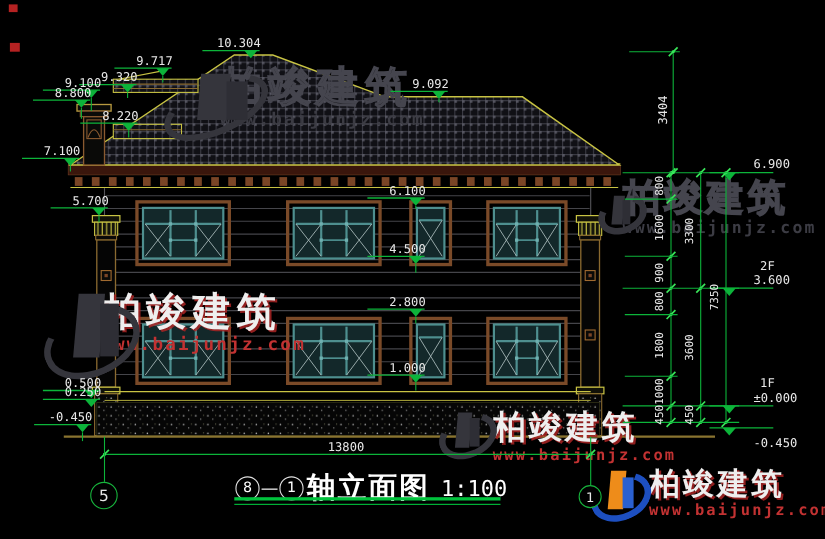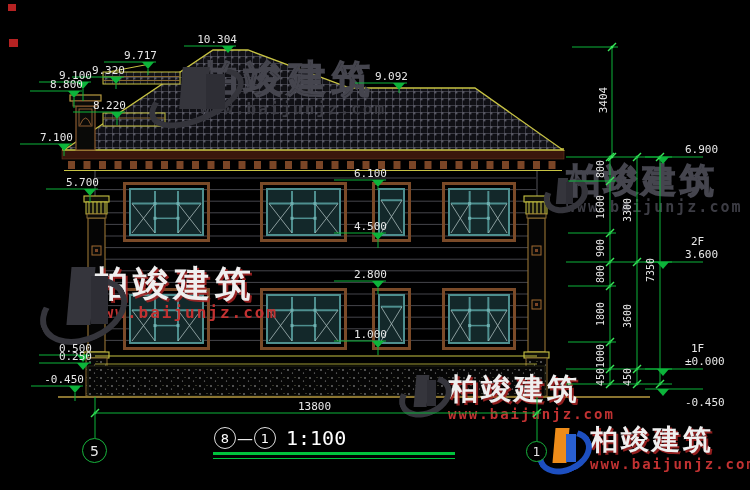--- a/index.html
+++ b/index.html
@@ -378,20 +378,21 @@
         <rect x="93.8" y="411.8" width="2.4" height="2.4" fill="#39e65a"></rect>
         <line x1="533" y1="417" x2="541" y2="409" stroke="#39e65a" stroke-width="1.5"></line>
         <rect x="535.8" y="411.8" width="2.4" height="2.4" fill="#39e65a"></rect>
         <line x1="95" y1="397" x2="95" y2="438" stroke="#0cb43a" stroke-width="1"></line>
         <line x1="537" y1="397" x2="537" y2="441" stroke="#0cb43a" stroke-width="1"></line>
       </svg><div class="mlabel " style="right: 513px; bottom: 445px;">10.304</div><div class="mlabel " style="right: 593px; bottom: 429px;">9.717</div><div class="mlabel " style="right: 625px; bottom: 414px;">9.320</div><div class="mlabel " style="right: 658px; bottom: 409px;">9.100</div><div class="mlabel " style="right: 667px; bottom: 400px;">8.800</div><div class="mlabel " style="right: 624px; bottom: 379px;">8.220</div><div class="mlabel " style="right: 677px; bottom: 347px;">7.100</div><div class="mlabel " style="right: 651px; bottom: 302px;">5.700</div><div class="mlabel " style="right: 342px; bottom: 408px;">9.092</div><div class="mlabel " style="right: 363px; bottom: 311px;">6.100</div><div class="mlabel " style="right: 363px; bottom: 258px;">4.500</div><div class="mlabel " style="right: 363px; bottom: 210px;">2.800</div><div class="mlabel " style="right: 363px; bottom: 150px;">1.000</div><div class="mlabel " style="right: 658px; bottom: 136px;">0.500</div><div class="mlabel " style="right: 658px; bottom: 128px;">0.250</div><div class="mlabel " style="right: 666px; bottom: 105px;">-0.450</div><div class="mlabel " style="left: 685px; bottom: 335px;">6.900</div><div class="mlabel " style="left: 685px; bottom: 230px;">3.600</div><div class="mlabel " style="left: 691px; bottom: 243px;">2F</div><div class="mlabel " style="left: 685px; bottom: 123px;">±0.000</div><div class="mlabel " style="left: 691px; bottom: 136px;">1F</div><div class="mlabel " style="left: 685px; top: 397px;">-0.450</div><div class="mlabel rot" style="font-size: 10px; left: 601px; top: 169px;">800</div><div class="mlabel rot" style="font-size: 10px; left: 601px; top: 207px;">1600</div><div class="mlabel rot" style="font-size: 10px; left: 601px; top: 247.5px;">900</div><div class="mlabel rot" style="font-size: 10px; left: 601px; top: 274px;">800</div><div class="mlabel rot" style="font-size: 10px; left: 601px; top: 314px;">1800</div><div class="mlabel rot" style="font-size: 10px; left: 601px; top: 355.5px;">1000</div><div class="mlabel rot" style="font-size: 10px; left: 601px; top: 376.5px;">450</div><div class="mlabel rot" style="font-size: 10px; left: 628px; top: 209.5px;">3300</div><div class="mlabel rot" style="font-size: 10px; left: 628px; top: 315.5px;">3600</div><div class="mlabel rot" style="font-size: 10px; left: 628px; top: 376.5px;">450</div><div class="mlabel rot" style="font-size: 10px; left: 651px; top: 270px;">7350</div><div class="mlabel rot" style="left: 603px; top: 100px;">3404</div><div class="mlabel " style="left: 298px; top: 401px;">13800</div><div class="bubble" style="left: 82px; top: 438px; width: 23px; height: 23px; font-size: 14px;">5</div><div class="bubble" style="left: 526px; top: 441px; width: 19px; height: 19px; font-size: 12px;">1</div></div>
   <div id="titleblock" style="left:214px;top:426px;">
     <span class="axcircle">8</span>
     <span class="dash">—</span>
     <span class="axcircle">1</span>
+    <span class="big">轴立面图</span>
     <span class="scale">1:100</span>
   </div>
   <div class="uline" style="left:213px;top:452px;width:242px;height:3px;"></div>
   <div class="uline" style="left:213px;top:458px;width:242px;height:1px;"></div>
 <div class="wm dark" style="left: 200px; top: 60px;">
       <span class="t" style="font-size: 38px; letter-spacing: 6px;">柏竣建筑</span>
       <span class="u" style="font-size: 16px; margin-top: 3px; letter-spacing: 2px;">www.baijunjz.com</span>
     </div>
     <div class="wm-logo" style="left: 146px; top: 64px; width: 104px; height: 58px;">
       <i class="arc"></i>

